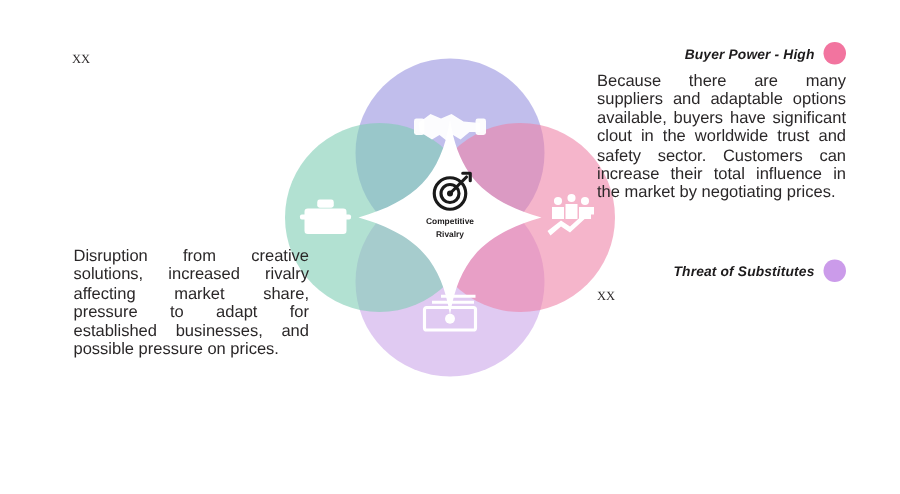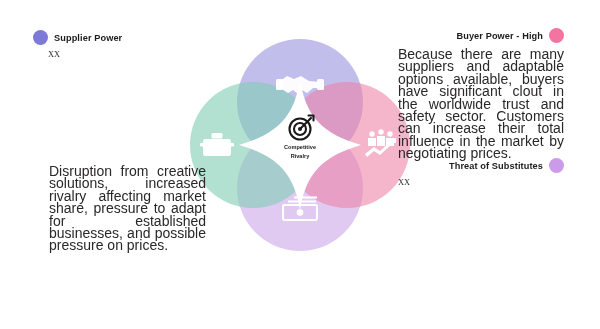--- a/index.html
+++ b/index.html
@@ -21,38 +21,39 @@
   }
 
   .panel-head {
     display: flex;
     align-items: center;
     gap: 6px;
     white-space: nowrap;
   }
   .panel-head.right {
     justify-content: flex-end;
+    font-style: italic;
   }
 
   .bullet {
     width: 15px;
     height: 15px;
     border-radius: 50%;
     flex: 0 0 auto;
   }
 
   .panel-title {
     font-size: 9.2px;
     font-weight: bold;
     letter-spacing: 0.1px;
     color: #1d1b1c;
   }
 
   .panel-body {
-    font-size: 14px;
+    font-size: 11px;
     line-height: 12.4px;
     text-align: justify;
     color: #2a2728;
     margin-top: 5px;
   }
 
   .panel-xx {
     font-size: 8.4px;
     color: #2a2728;
     margin-top: 5px;
@@ -61,21 +62,21 @@
 
   
   #panel-supplier       { left: 33px;  top: 30px;  width: 170px; }
   #panel-supplier .panel-xx { margin-left: 15px; }
 
   #panel-buyer          { left: 398px; top: 28px;  width: 166px; }
 
   #panel-entrants       { left: 34px;  top: 160px; width: 172px; }
   #panel-entrants .panel-body { margin-left: 15px; width: 157px; }
 
-  #panel-substitutes    { left: 398px; top: 158px; width: 166px; }
+  #panel-substitutes    { left: 398px; top: 173px; width: 166px; }
 
   
   #venn {
     position: absolute;
     left: 185px;
     top: 25px;
     width: 230px;
     height: 240px;
   }
   #venn svg { display: block; }
@@ -146,24 +147,20 @@
       <path d="M1 -1 L11 -11" stroke="#1a1a1a" stroke-width="2.1" stroke-linecap="round"></path>
       <path d="M8.5 -13.5 L13.5 -13.5 L13.5 -8.5" fill="none" stroke="#1a1a1a" stroke-width="2.1" stroke-linejoin="round" stroke-linecap="round"></path>
     </g>
 
     <text class="center-label" x="115" y="124" text-anchor="middle">Competitive</text>
     <text class="center-label" x="115" y="133" text-anchor="middle">Rivalry</text>
   </svg>
 </div>
 
 <div class="panel" id="panel-supplier">
-  <div class="panel-head">
-    <span class="bullet" style="background:#7d79d6"></span>
-    <span class="panel-title">Supplier Power</span>
-  </div>
   <div class="panel-xx">XX</div>
 </div>
 
 <div class="panel" id="panel-buyer">
   <div class="panel-head right">
     <span class="panel-title">Buyer Power - High</span>
     <span class="bullet" style="background:#f2749f"></span>
   </div>
   <div class="panel-body">Because there are many suppliers and adaptable options available, buyers have significant clout in the worldwide trust and safety sector. Customers can increase their total influence in the market by negotiating prices.</div>
 </div>

